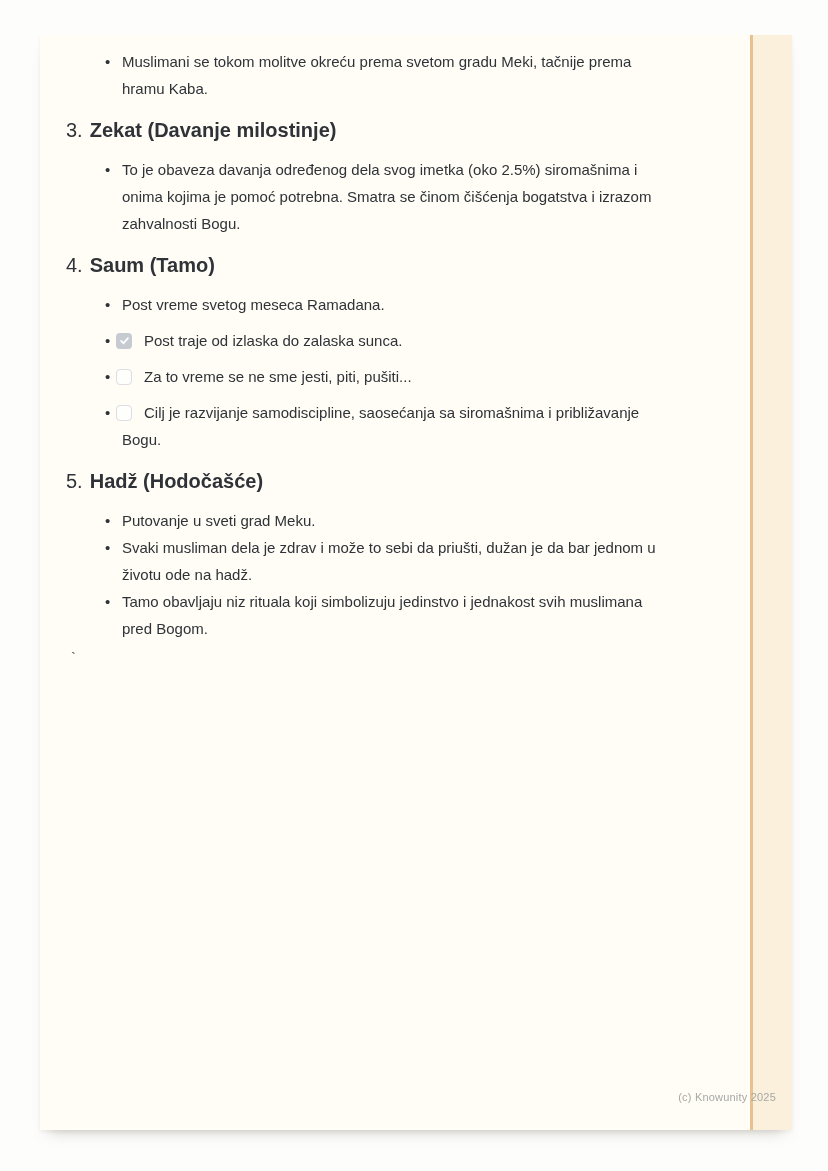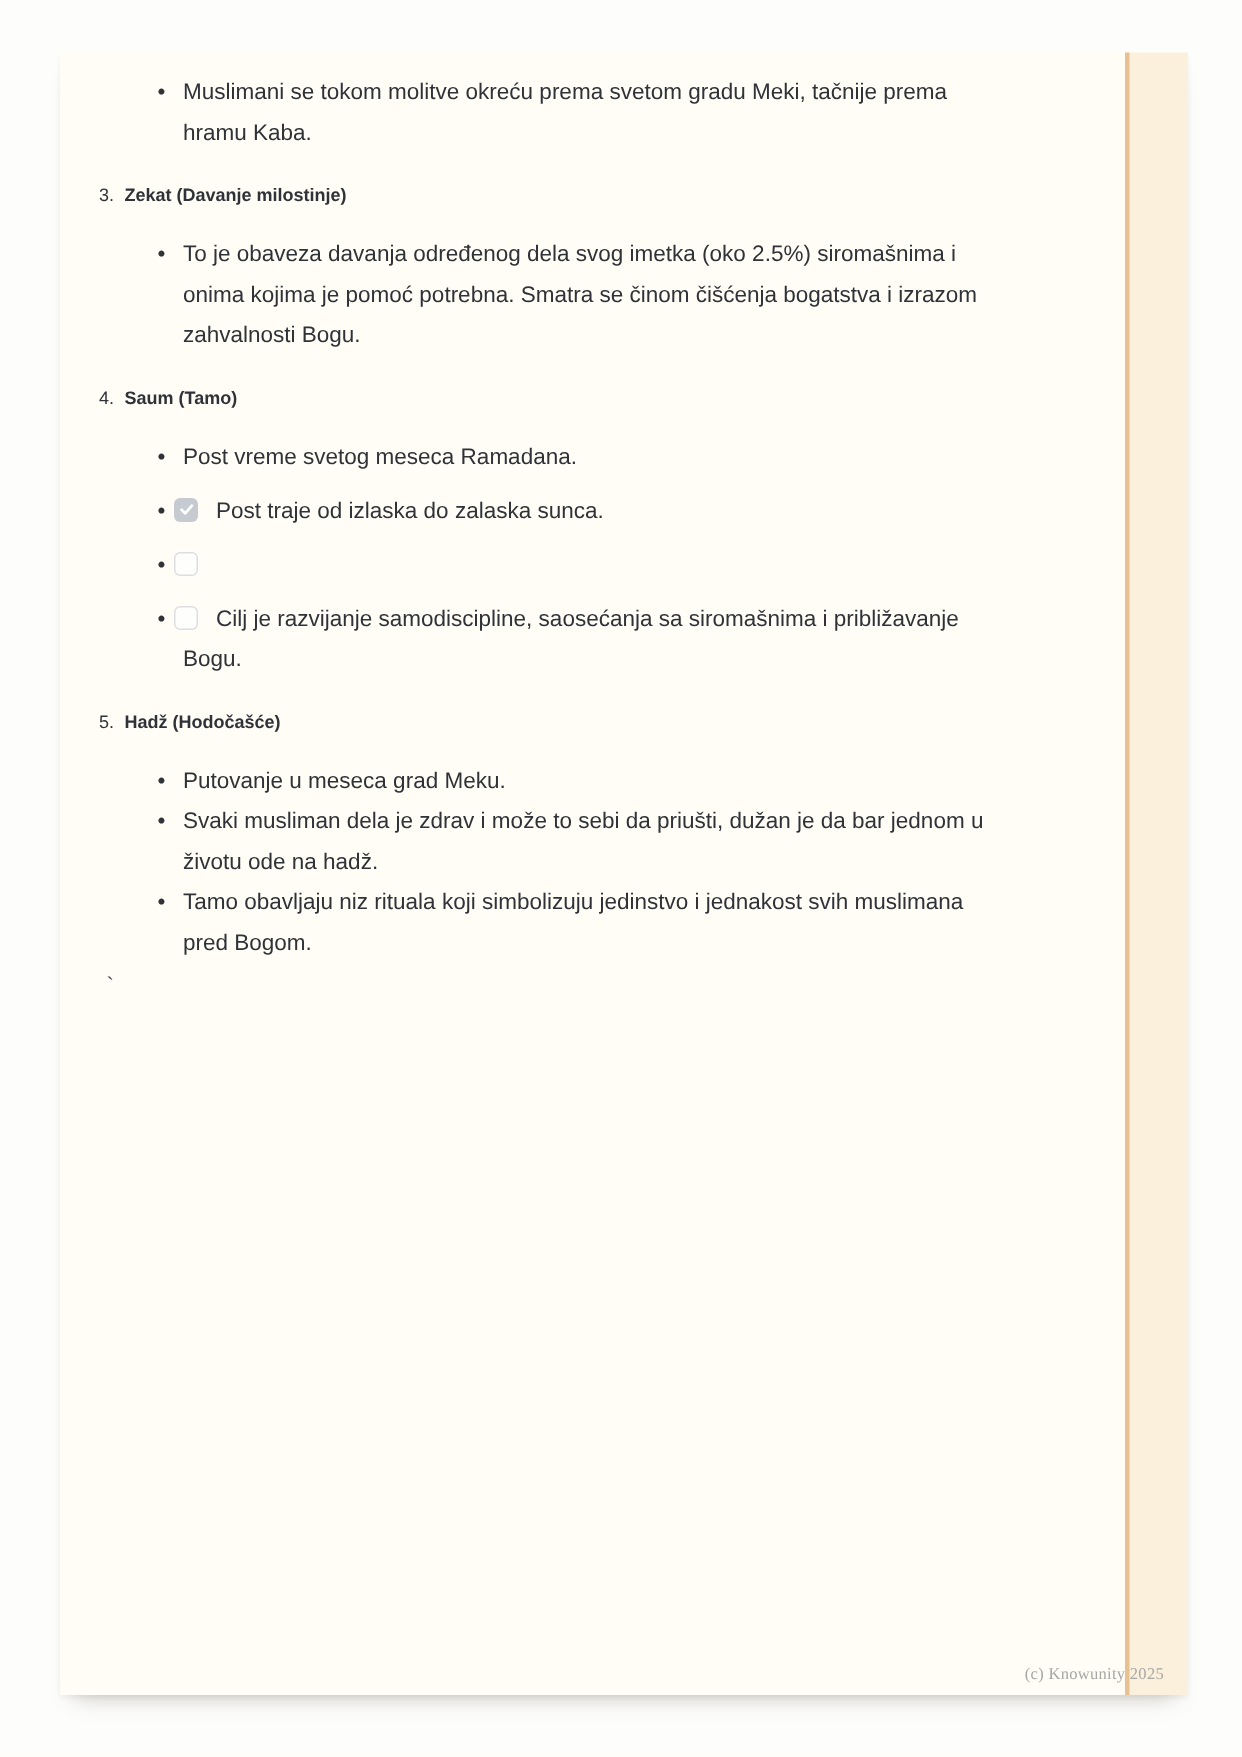--- a/index.html
+++ b/index.html
@@ -15,39 +15,39 @@
   }
   .stripe{
     position:absolute;top:0;right:0;bottom:0;width:39px;
     background:#fbf0dc;border-left:3px solid #e8c193;
   }
   .content{
     position:absolute;left:0;top:0;width:620px;
     padding:0 0 0 26px;
     color:#2f3338;font-size:15px;
   }
-  .heading{font-size:12px;line-height:24px;margin:16px 0 14px 0;font-weight:400;}
+  .heading{font-size:20px;line-height:24px;margin:16px 0 14px 0;font-weight:400;}
   .h-num{margin-right:7px;}
   .h-title{font-weight:700;}
   ul.blist{list-style:none;margin:12px 0;padding:0 0 0 39px;}
   .content section:first-child ul.blist{margin-top:13px;}
   li.item{position:relative;padding-left:17px;line-height:27px;margin:0;max-width:548px;}
   li.cb-item{margin:9px 0;}
   .dot{position:absolute;left:0;top:0;line-height:27px;font-size:15px;color:#2f3338;}
   .cb{
     display:inline-flex;align-items:center;justify-content:center;
     width:16px;height:16px;border-radius:4px;box-sizing:border-box;
     margin:0 12px -3px -6px;
   }
   .cb.checked{background:#c6cbd2;}
   .cb.unchecked{background:#fefefd;border:1.5px solid #dcdee1;}
   .b{font-weight:400;}
   .watermark{
-    position:absolute;right:16px;bottom:8px;z-index:3;
-    font-size:11px;color:#a7a7a5;letter-spacing:0.2px;font-family:Liberation Serif, serif;
+    position:absolute;right:16px;bottom:27px;z-index:3;
+    font-size:11px;color:#a7a7a5;letter-spacing:0.2px;
   }
   .stray{position:absolute;left:31px;top:614px;font-size:15px;color:#4a4e53;}
 </style>
 </head>
 <body>
 
 <div class="page">
   <div class="stripe"></div>
   <div class="content" id="doc">
       <section>
@@ -63,28 +63,28 @@
       </section>
       <section>
         <div class="heading"><span class="h-num">4.</span><span class="h-title">Saum (Tamo)</span></div>
         <ul class="blist">
           <li class="item"><span class="dot">•</span><span>Post vreme svetog meseca </span><span class="b">Ramadana</span><span>.</span></li>
           <li class="item cb-item"><span class="dot">•</span><span class="cb checked">
               <svg width="11" height="11" viewBox="0 0 16 16">
                 <path d="M3 8.5 6.5 12 13 4.5" stroke="#ffffff" stroke-width="2.6" fill="none" stroke-linecap="round" stroke-linejoin="round"></path>
               </svg>
             </span><span>Post traje od izlaska do zalaska sunca.</span></li>
-          <li class="item cb-item"><span class="dot">•</span><span class="cb unchecked"></span></li>
+          <li class="item cb-item"><span class="dot">•</span><span class="cb unchecked"></span><span>Za to vreme se ne sme jesti, piti, pušiti...</span></li>
           <li class="item cb-item"><span class="dot">•</span><span class="cb unchecked"></span><span>Cilj je razvijanje samodiscipline, saosećanja sa siromašnima i približavanje Bogu.</span></li>
         </ul>
       </section>
       <section>
         <div class="heading"><span class="h-num">5.</span><span class="h-title">Hadž (Hodočašće)</span></div>
         <ul class="blist">
-          <li class="item"><span class="dot">•</span><span>Putovanje u meseca grad Meku.</span></li>
+          <li class="item"><span class="dot">•</span><span>Putovanje u sveti grad Meku.</span></li>
           <li class="item"><span class="dot">•</span><span>Svaki musliman dela je zdrav i može to sebi da priušti, dužan je da bar jednom u životu ode na hadž.</span></li>
           <li class="item"><span class="dot">•</span><span>Tamo obavljaju niz rituala koji simbolizuju jedinstvo i jednakost svih muslimana pred Bogom.</span></li>
         </ul>
       </section>
     </div>
   <span class="stray">`</span>
   <div class="watermark">(c) Knowunity 2025</div>
 </div>
 
 </body></html>

